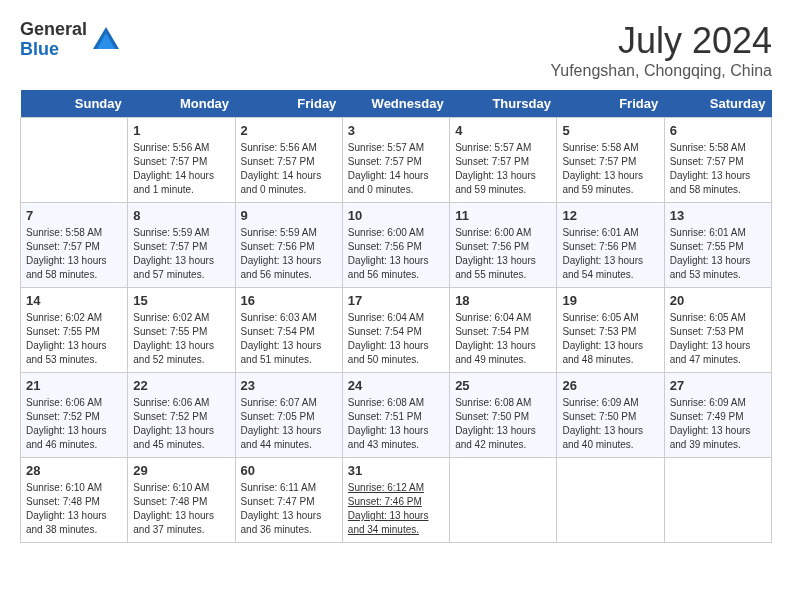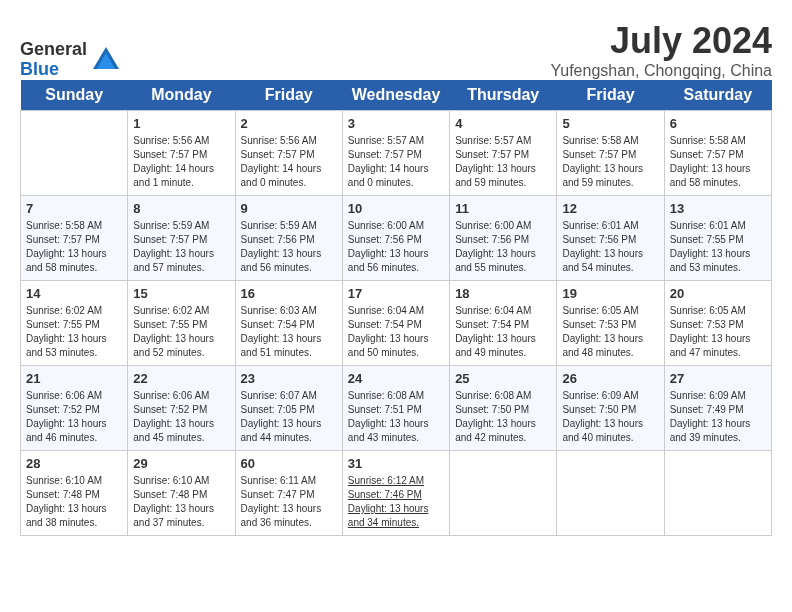--- a/index.html
+++ b/index.html
@@ -6,21 +6,22 @@
     body {
       font-family: Arial, sans-serif;
       background: #fff;
       width: 792px;
       min-height: 612px;
       padding: 20px;
     }
     .header {
       display: flex;
       justify-content: space-between;
-      align-items: flex-end;
+      align-items: flex-start;
+      margin-bottom: 10px;
     }
     .logo {
       display: flex;
       align-items: center;
     }
     .logo-text {
       display: flex;
       flex-direction: column;
       line-height: 1.1;
     }
@@ -37,38 +38,38 @@
     .logo-icon {
       width: 30px;
       height: 30px;
       margin-left: 4px;
     }
     .title-block {
       text-align: right;
     }
     .month-year {
       font-size: 36px;
-      font-weight: bold;
+      font-weight: normal;
       color: #333;
     }
     .location {
       font-size: 16px;
       color: #555;
     }
     table {
       width: 100%;
       border-collapse: collapse;
       font-size: 11px;
     }
     th {
       background-color: #2a5fac;
       color: #fff;
-      text-align: center;
+      text-align: right;
       padding: 6px 6px;
-      font-size: 16px;
+      font-size: 13px;
       font-weight: bold;
     }
     td {
       vertical-align: top;
       padding: 5px 5px;
       border: 1px solid #ccc;
       width: 106px;
       min-height: 80px;
     }
     .day-number {

